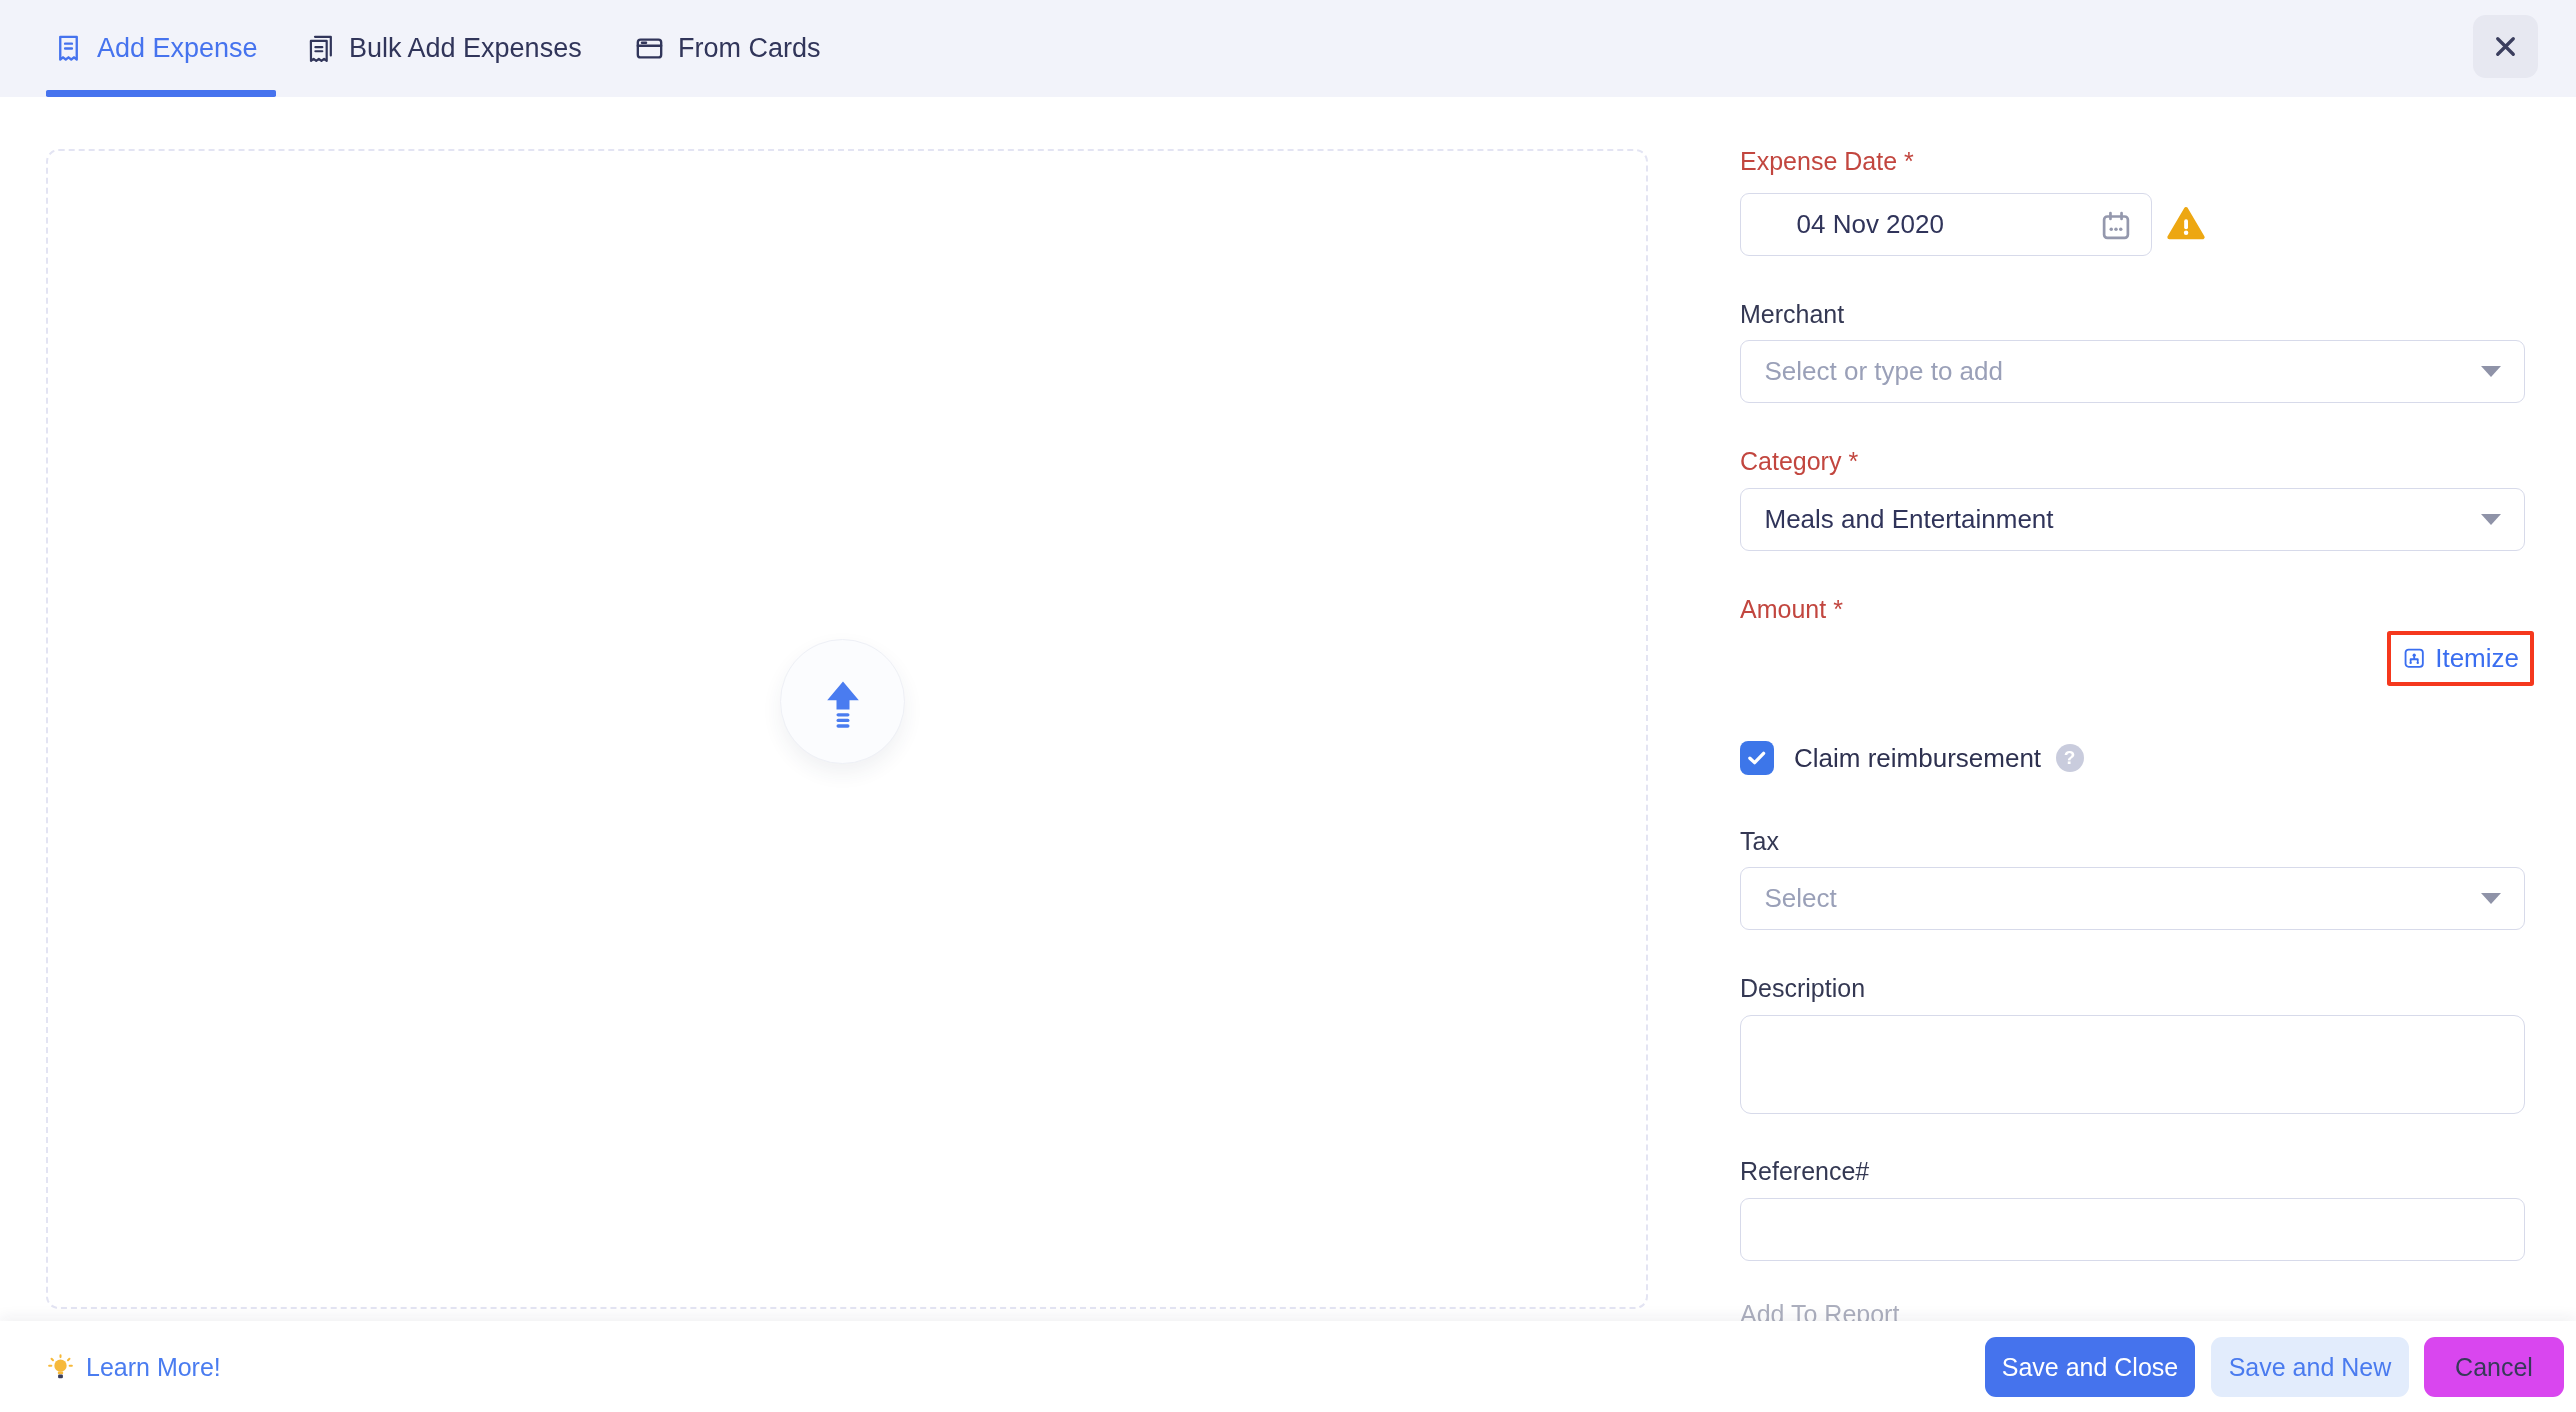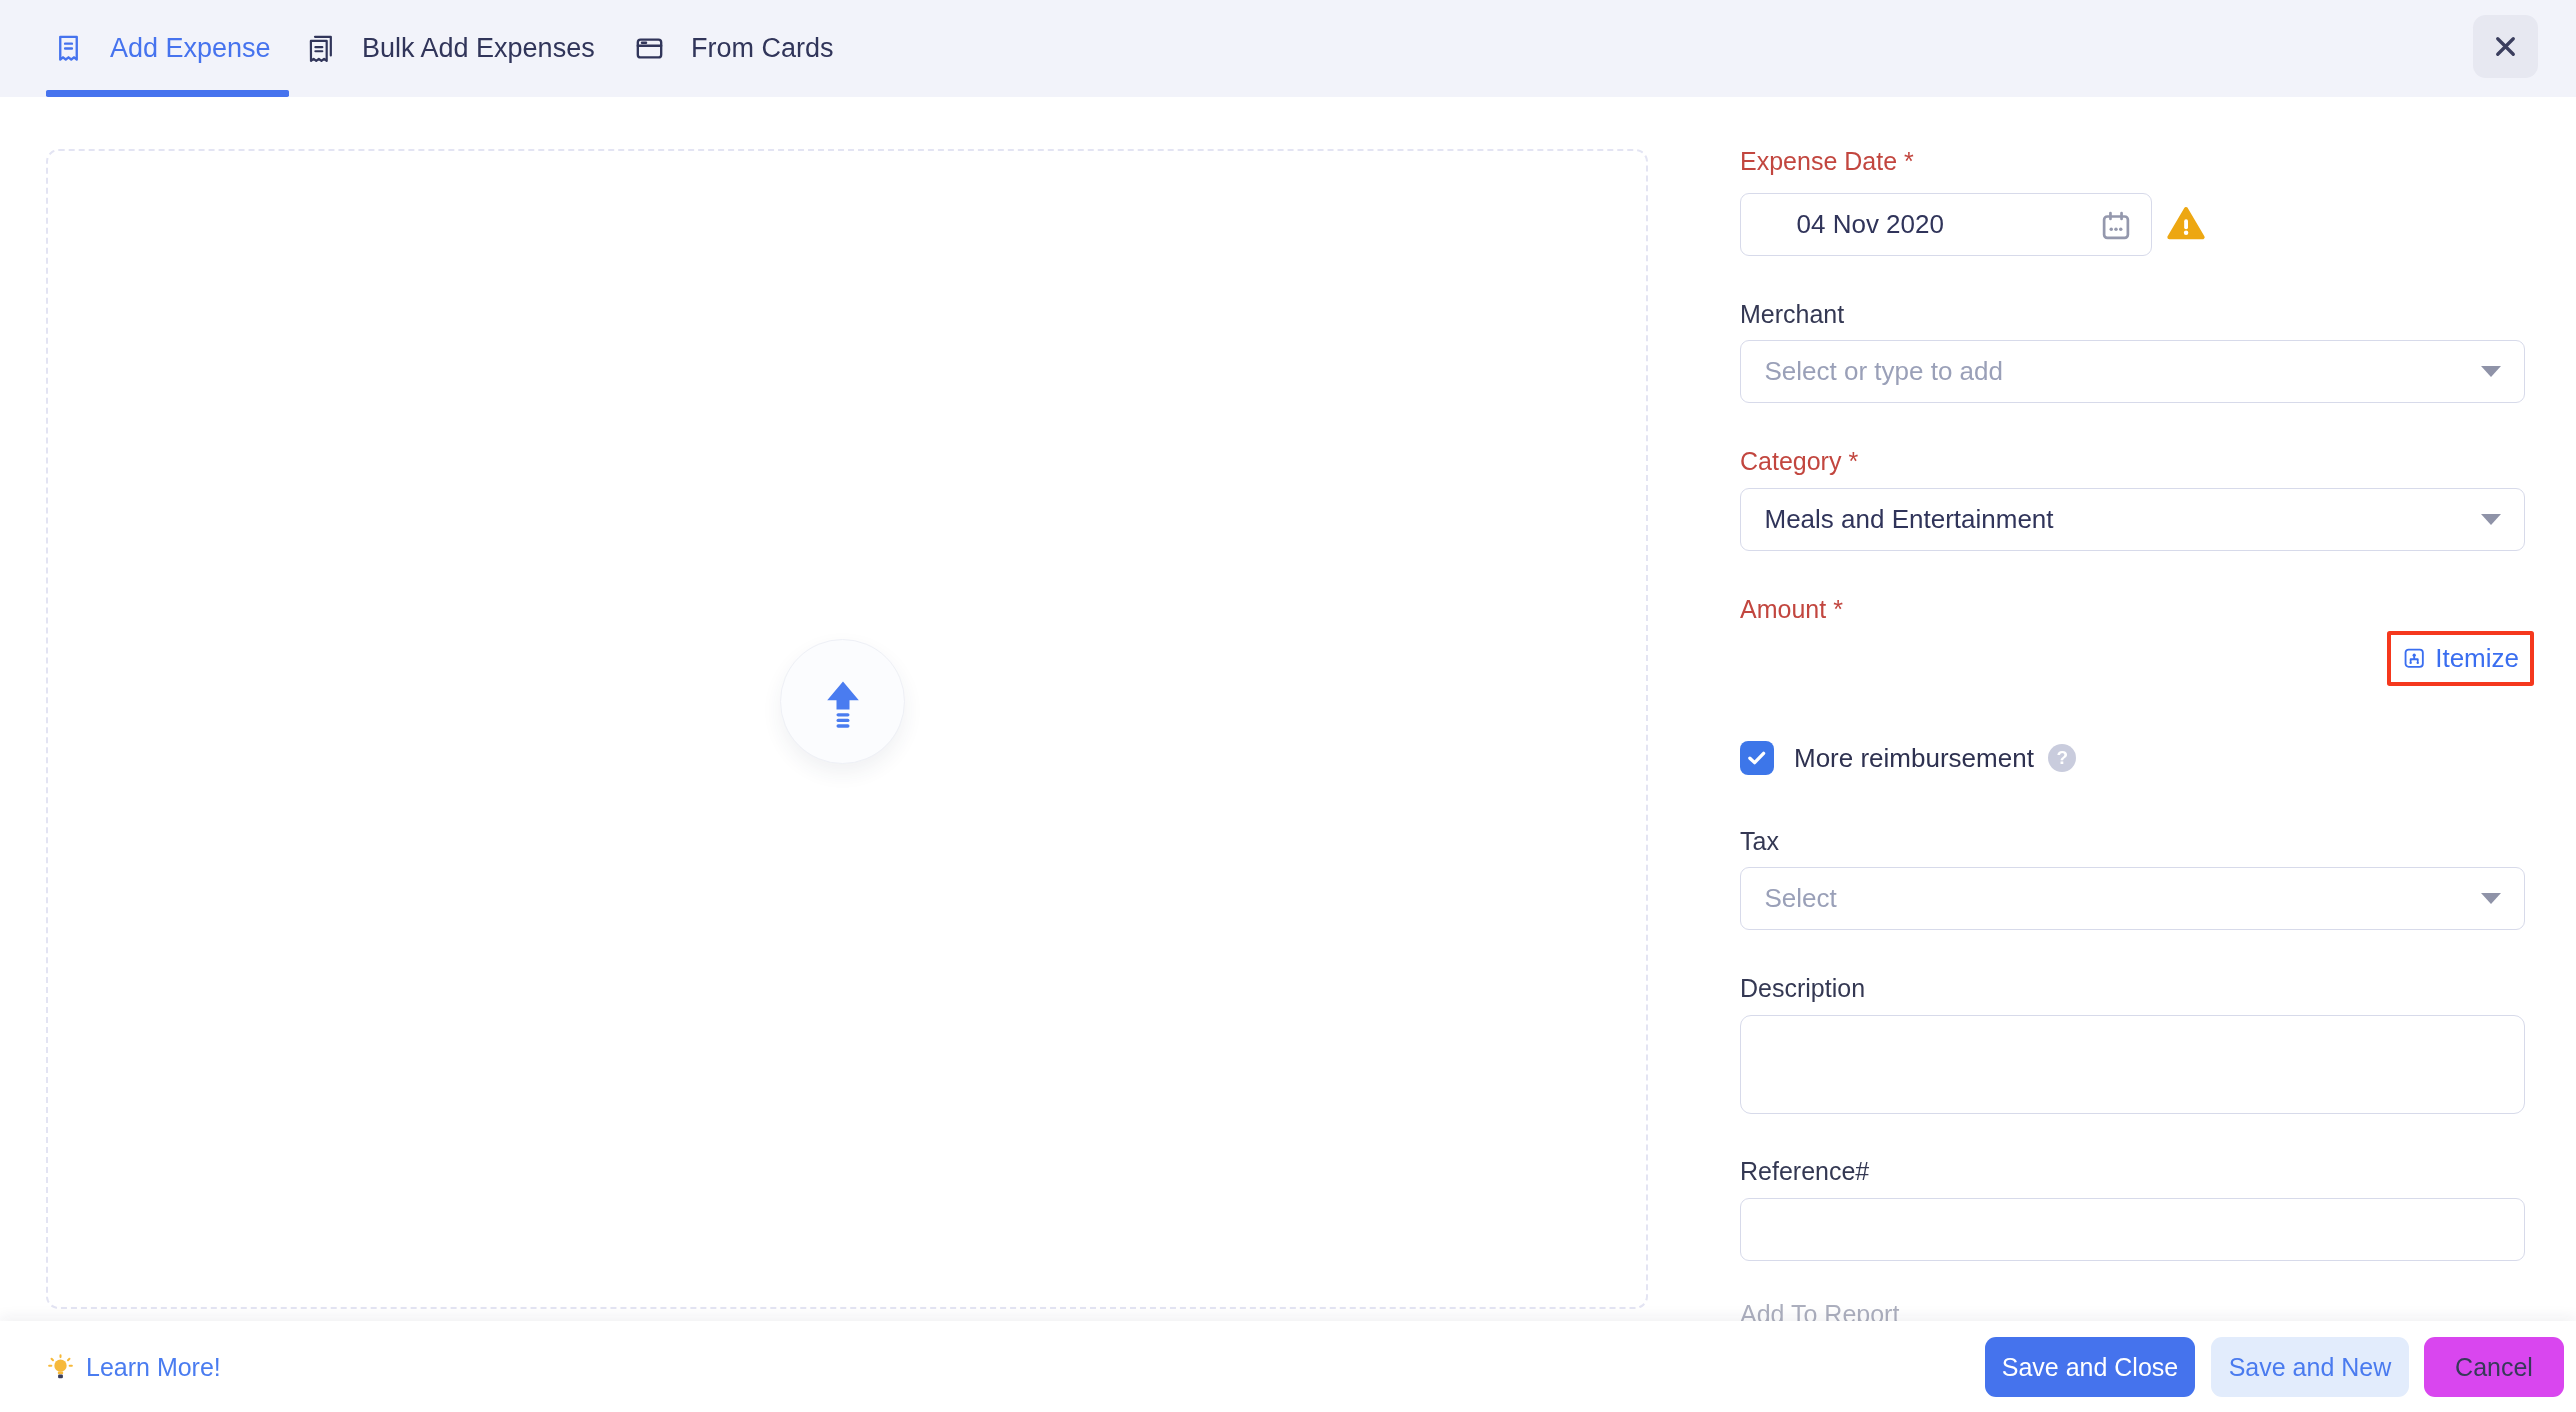--- a/index.html
+++ b/index.html
@@ -2,21 +2,21 @@
 <html style="font-size:14.5px"><head>
 <meta charset="utf-8">
 <style>
   * { margin:0; padding:0; box-sizing:border-box; }
   html,body { background:#ffffff; }
   body { font-family:"Liberation Sans", sans-serif; }
   .app { position:relative; width:2576px; height:1413px; background:#ffffff; overflow:hidden; }
 
   
   .header { position:absolute; left:0; top:0; width:2576px; height:97px; background:#f2f3fa; }
-  .tab { position:absolute; top:0; height:97px; display:flex; align-items:center; gap:25px;
+  .tab { position:absolute; top:0; height:97px; display:flex; align-items:center; gap:12px;
          color:#31355a; font-size:27px; font-weight:500; cursor:pointer; }
   .tab svg { flex:0 0 auto; }
   .tab.active { color:#4673ee; }
   .tab.active::after { content:""; position:absolute; left:-6.3px; right:-18px; bottom:0; height:7.2px;
          background:#4673ee; border-radius:1.8px; }
   .close-btn { position:absolute; left:2473px; top:15.4px; width:65px; height:63px; border-radius:12.7px;
          background:#e7e8f1; display:flex; align-items:center; justify-content:center; cursor:pointer; }
 
   
   .dropzone { position:absolute; left:46px; top:149px; width:1602px; height:1160px;
@@ -183,21 +183,21 @@
       </svg>
       <span class="it-label">Itemize</span>
     </div>
 
     <div class="claim-row">
       <div class="checkbox">
         <svg width="23.5" height="23.5" viewBox="0 0 24 24" fill="none" stroke="#ffffff" stroke-width="3.4" stroke-linecap="round" stroke-linejoin="round">
           <path d="M5 12.5 L9.8 17 L19 7.5"></path>
         </svg>
       </div>
-      <span class="claim-label">More reimbursement</span>
+      <span class="claim-label">Claim reimbursement</span>
       <span class="help-circle">
         <span>?</span>
       </span>
     </div>
 
     <div class="f-label" style="top:827px;">Tax</div>
     <div class="box select-box" style="left:0; top:867px; width:785px; height:63px;">
       <span class="ph">Select</span>
       <span class="caret"></span>
     </div>

